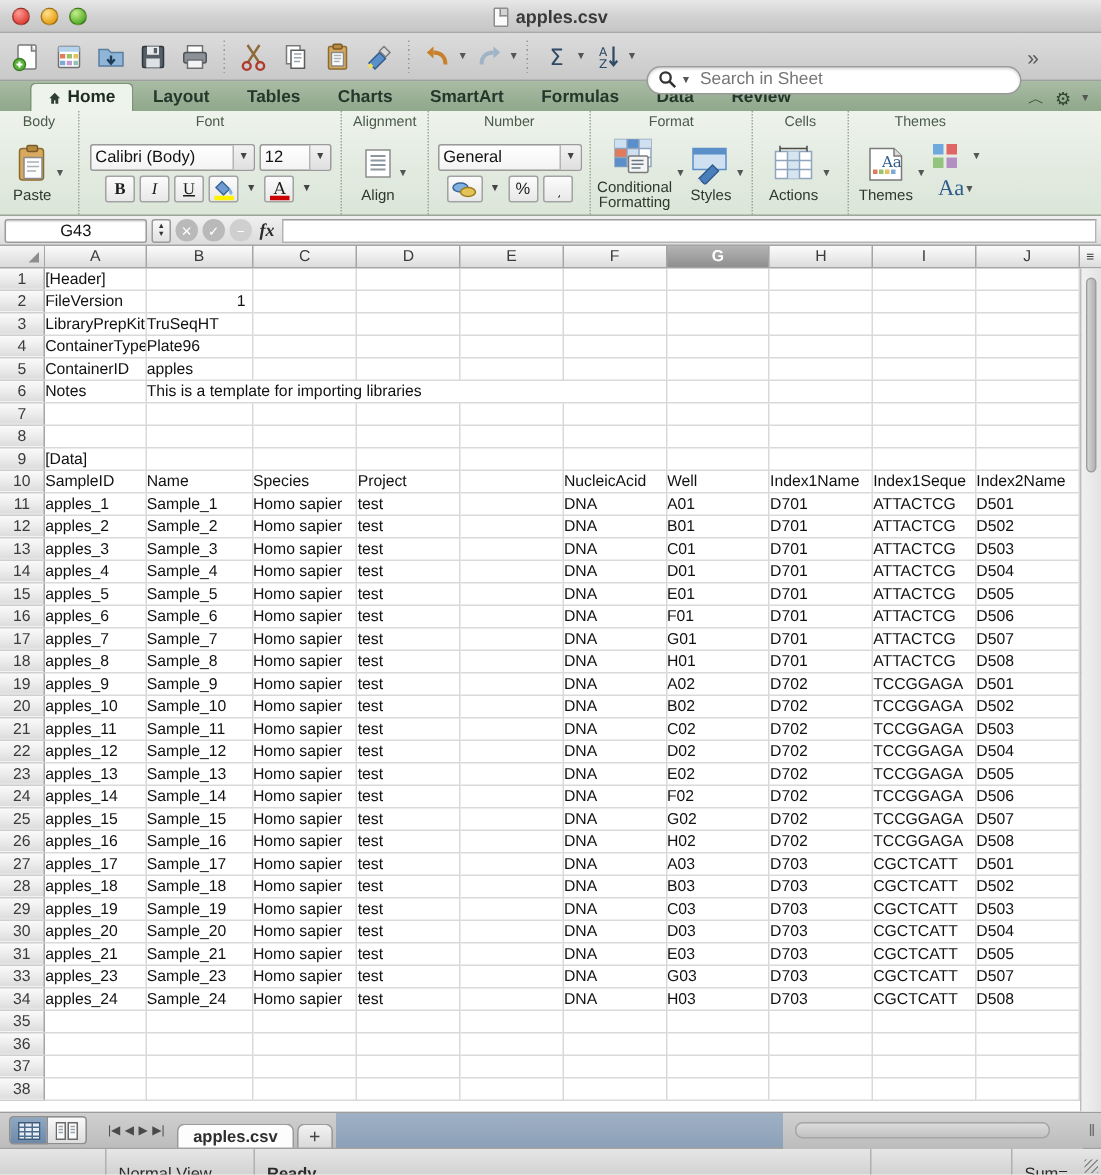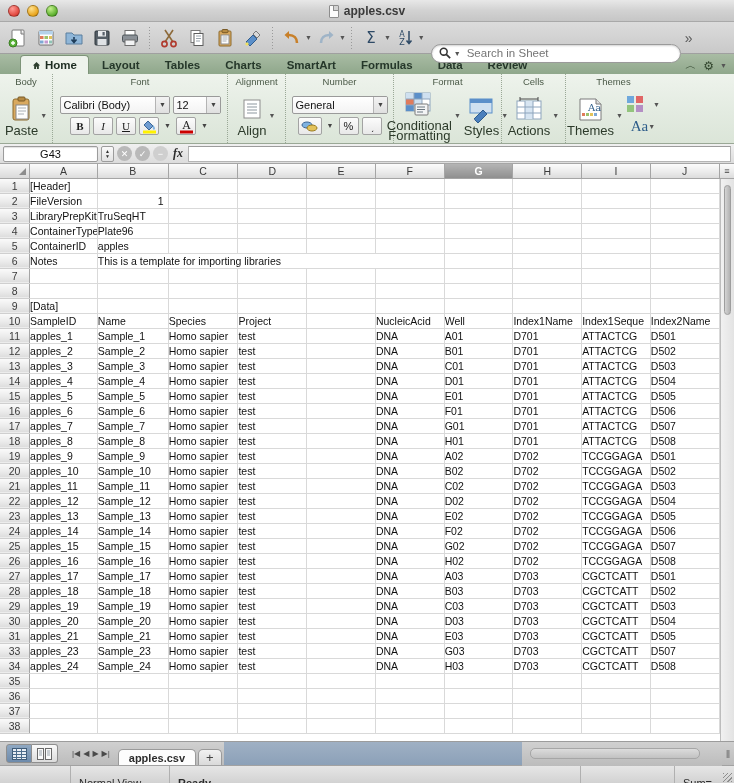--- a/index.html
+++ b/index.html
@@ -78,21 +78,21 @@
     background:linear-gradient(to bottom,#eef3ec 0%,#e3ebe1 55%,#dbe5d8 100%);
     border-bottom:1px solid #9aa896;
     display:flex; align-items:stretch;
   }
   .grp { position:relative; display:flex; flex-direction:column; padding:0 5px; }
   .grp + .grp { border-left:1px dotted #9aa896; }
   .grp-title { text-align:center; font-size:9.5px; color:#4b5a48; padding-top:2px; height:13px; }
   .grp-body { flex:1; display:flex; align-items:center; justify-content:center; gap:3px; }
   .grp-col  { display:flex; flex-direction:column; gap:3px; align-items:center; }
   .grp-row  { display:flex; gap:3px; align-items:center; }
-  .big-lbl { font-size:13px; color:#2c3a2a; text-align:center; line-height:10px; }
+  .big-lbl { font-size:10px; color:#2c3a2a; text-align:center; line-height:10px; }
   .cellbtn {
     height:18px; border:1px solid #9a9a9a; background:linear-gradient(to bottom,#fff,#f3f3f3);
     border-radius:2px; display:flex; align-items:center; overflow:hidden;
   }
   .cellbtn input { border:0; outline:0; background:transparent; height:16px;
     font-family:"Liberation Sans",sans-serif; font-size:11px; padding:0 3px; color:#111; }
   .drop {
     width:15px; height:18px; flex:0 0 15px; border-left:1px solid #b4b4b4;
     background:linear-gradient(to bottom,#f4f4f4,#dedede);
     display:flex; align-items:center; justify-content:center; font-size:7px; color:#444;

